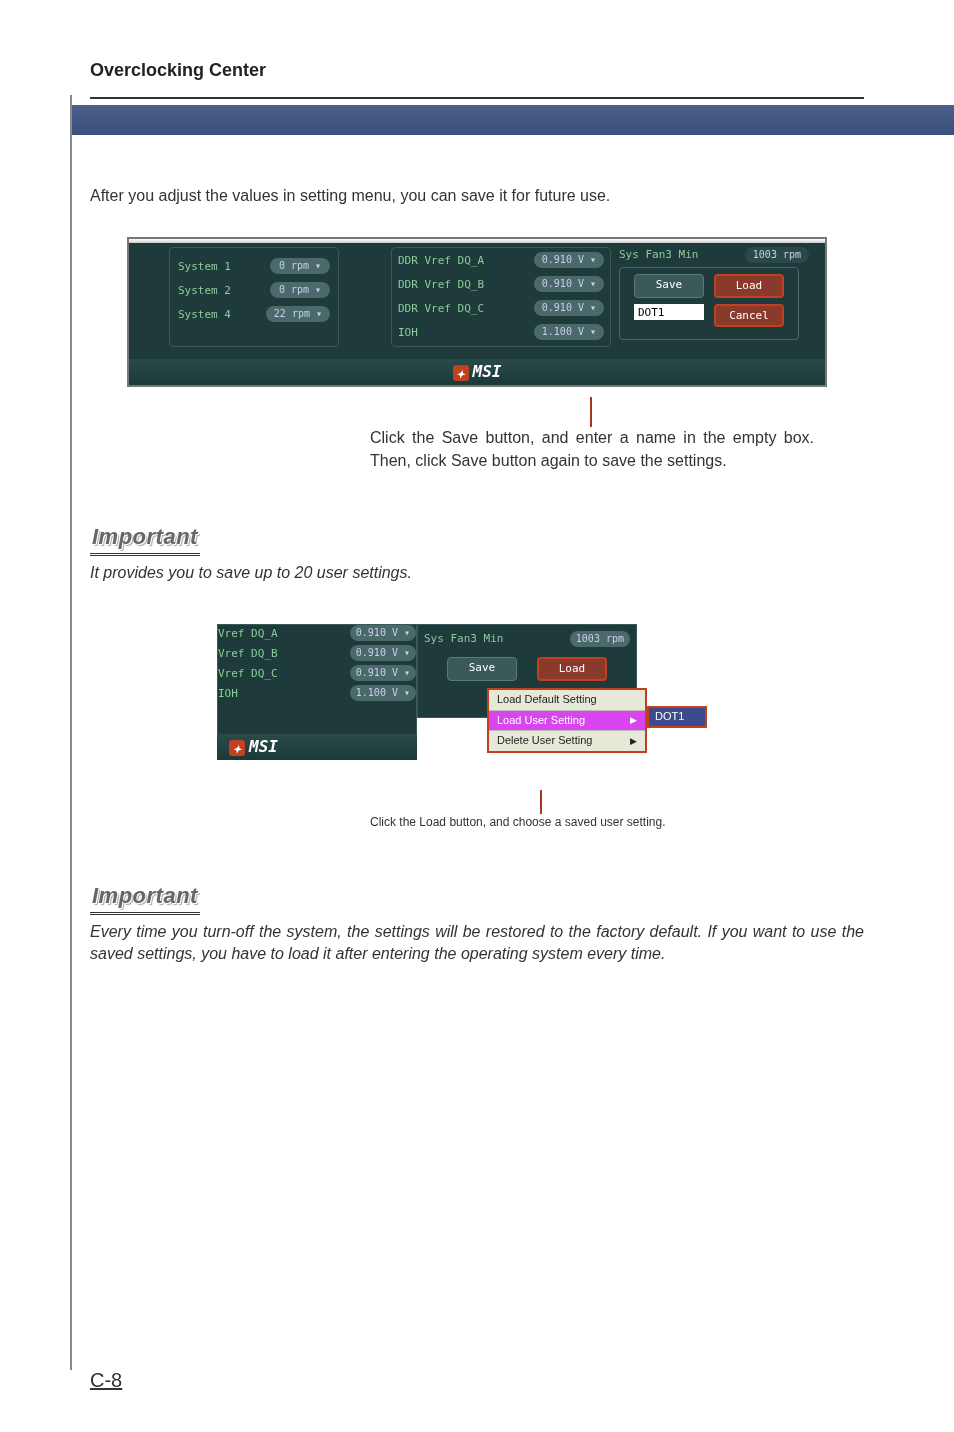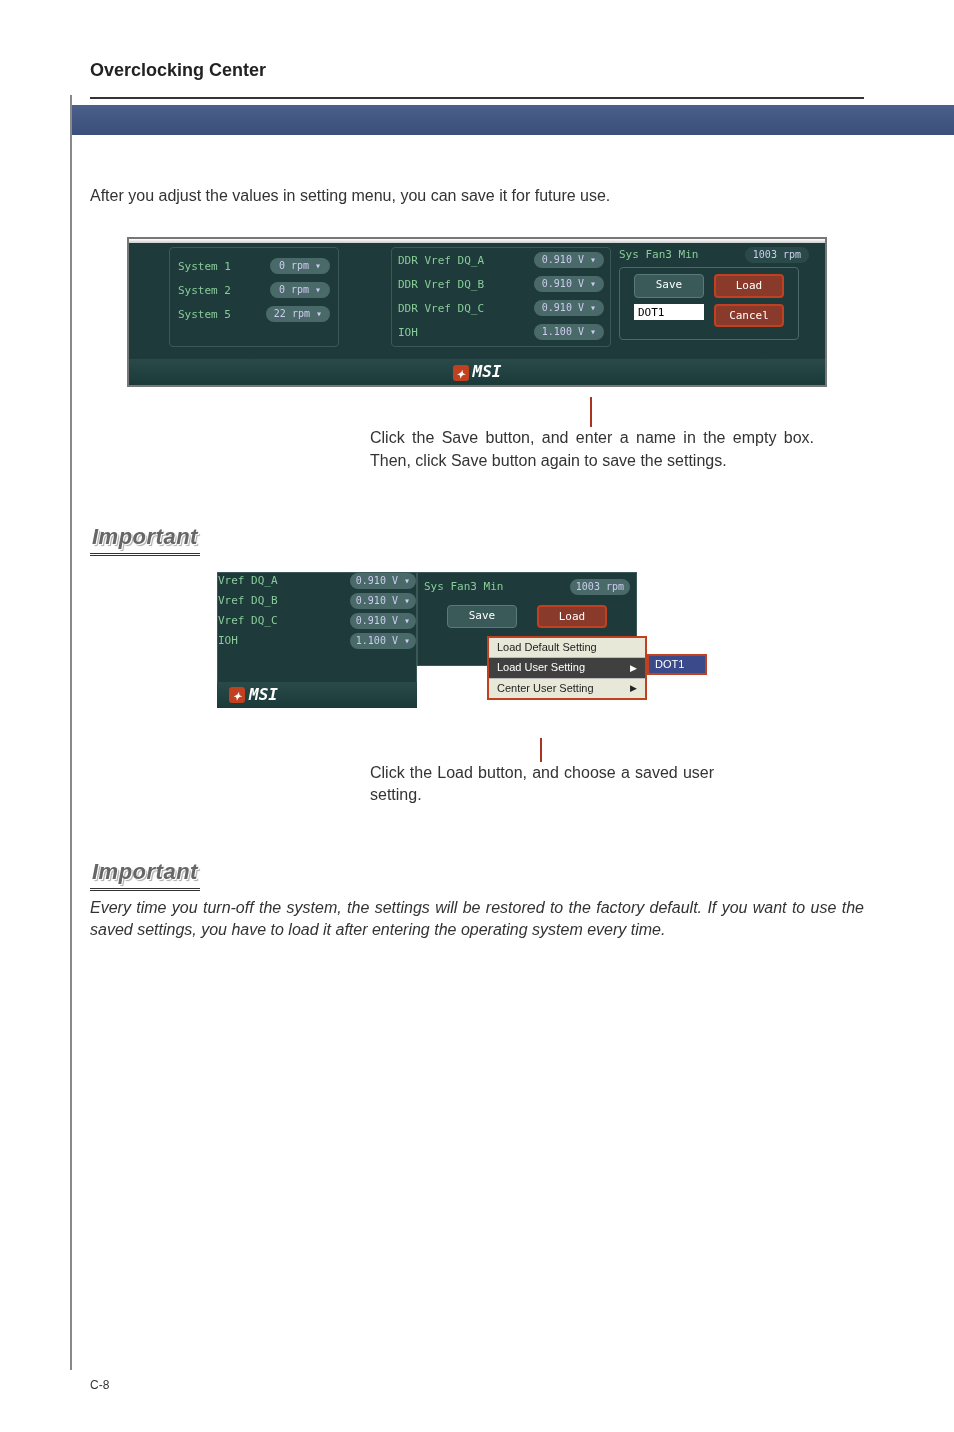--- a/index.html
+++ b/index.html
@@ -109,28 +109,28 @@
   .shot2 .panel-left { position:absolute; left:0; top:0; width:200px; height:120px; background:#1e3a3a; border:1px solid #3a5a5a; }
   .shot2 .panel-left .row { display:flex; justify-content:space-between; margin-bottom:4px; align-items:center;}
   .shot2 .pill { background:#4a6a6a; border-radius:10px; padding:1px 6px; font-size:10px; min-width:60px; text-align:center; color:#cce;}
   .shot2 .logo-bar2 { position:absolute; left:0; bottom:24px; width:200px; height:26px; background:linear-gradient(#2a4a4a,#1a3a3a); text-align:left; padding-left:12px; color:#fff; font-weight:bold; font-size:16px; line-height:26px; font-style:italic;}
   .shot2 .logo-bar2 .add { display:inline-block; width:16px; height:16px; background:#c04020; border-radius:3px; vertical-align:middle; margin-right:4px; font-size:14px; line-height:16px; text-align:center;}
   .shot2 .panel-right { position:absolute; left:200px; top:0; width:220px; height:94px; background:#1e3a3a; border:1px solid #3a5a5a; padding:6px;}
   .shot2 .panel-right .sysfan { display:flex; justify-content:space-between; margin-bottom:10px;}
   .shot2 .btn-row2 { display:flex; gap:20px; justify-content:center;}
   .shot2 .menu-box { position:absolute; left:270px; top:64px; width:160px; border:2px solid #c04020; background:#e8e8d8; font-size:11px; color:#222; font-family:Arial;}
   .shot2 .menu-item { padding:2px 8px; border-bottom:1px solid #bbb; display:flex; justify-content:space-between; align-items:center;}
-  .shot2 .menu-item.sel { background:#404040; color:#fff;gap:20px;}
+  .shot2 .menu-item.sel { background:#d946ef; color:#fff;gap:20px;}
   .shot2 .menu-item:last-child{border-bottom:none;}
   .shot2 .submenu { position:absolute; left:430px; top:82px; width:60px; border:2px solid #c04020; background:#3a4a8a; color:#fff; font-size:11px; padding:1px 6px; font-family:Arial;}
   .shot2 .arrow { font-size:9px; }
   .callout-line2 { width:2px; height:24px; background:#aa3322; margin-left:450px;}
-  .instruction2 { margin-left: 280px; margin-right: 150px; font-size: 16px; text-align: justify; margin-bottom: 50px; }
-
-  .footer { position: absolute; bottom: 40px; left: 90px; font-size: 12px; color: #333; }
+  .instruction2 { margin-left: 280px; margin-right: 150px; font-size: 12px; text-align: justify; margin-bottom: 50px; }
+
+  .footer { position: absolute; bottom: 40px; left: 90px; font-size: 20px; color: #333; text-decoration: underline; }
 </style>
 </head>
 <body>
 
 <div class="vert-line"></div>
 
 <div class="page">
   <div class="header-bar">
     <span class="header-title">Overclocking Center</span>
   </div>
@@ -145,21 +145,21 @@
       <div class="col col1">
         <div class="row">
             <span>System 1</span>
             <span class="pill">0 rpm ▾</span>
           </div>
         <div class="row">
             <span>System 2</span>
             <span class="pill">0 rpm ▾</span>
           </div>
         <div class="row">
-            <span>System 5</span>
+            <span>System 4</span>
             <span class="pill">22 rpm ▾</span>
           </div>
       </div>
       <div class="col col2">
         <div class="row">
             <span>DDR Vref DQ_A</span>
             <span class="pill">0.910 V ▾</span>
           </div>
         <div class="row">
             <span>DDR Vref DQ_B</span>
@@ -190,20 +190,21 @@
           </div>
         </div>
       </div>
       <div class="logo-bar"><span class="add">✦</span><span>MSI</span></div>
     </div>
     <div class="callout-line1"></div>
 
     <p class="instruction1">Click the Save button, and enter a name in the empty box. Then, click Save button again to save the settings.</p>
 
     <div class="important-head">Important</div>
+    <p class="important-body">It provides you to save up to 20 user settings.</p>
 
 
     
     <div class="shot2">
       <div class="panel-left">
         <div class="row">
             <span>Vref DQ_A</span>
             <span class="pill">0.910 V ▾</span>
           </div>
         <div class="row">
@@ -232,21 +233,21 @@
       </div>
       <div class="menu-box">
         <div class="menu-item">
             <span>Load Default Setting</span>
           </div>
         <div class="menu-item sel">
             <span>Load User Setting</span>
             <span class="arrow">▶</span>
           </div>
         <div class="menu-item">
-            <span>Center User Setting</span>
+            <span>Delete User Setting</span>
             <span class="arrow">▶</span>
           </div>
       </div>
       <div class="submenu">DOT1</div>
     </div>
     <div class="callout-line2"></div>
 
     <p class="instruction2">Click the Load button, and choose a saved user setting.</p>
 
     <div class="important-head">Important</div>

